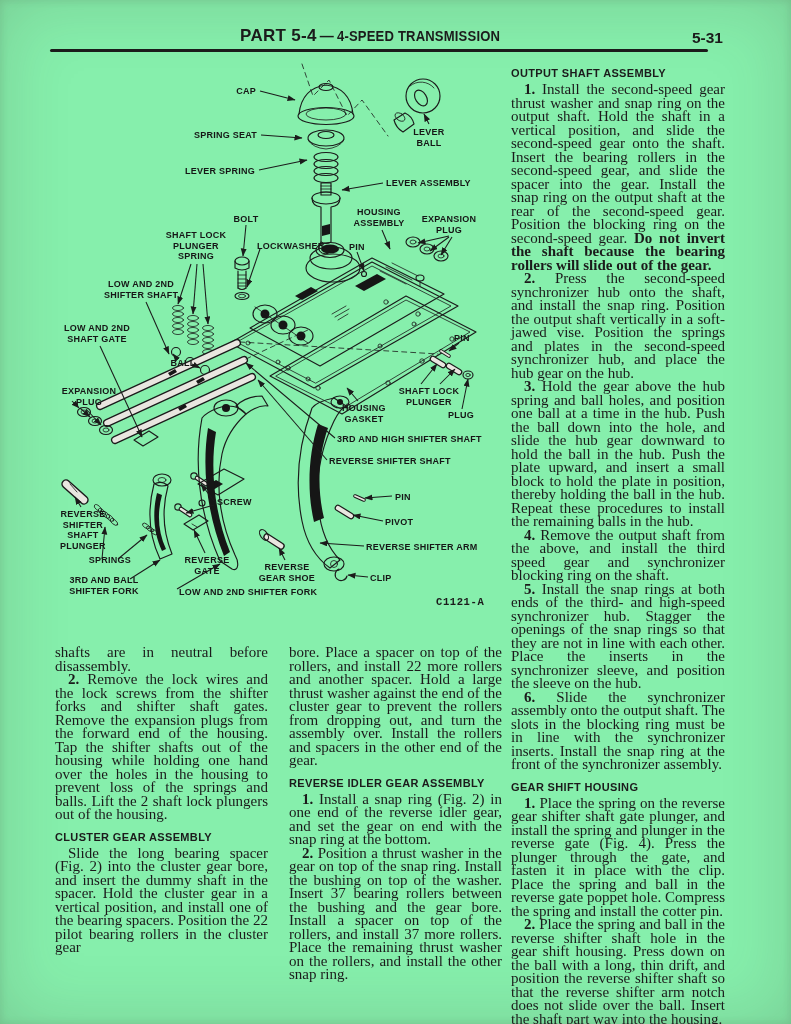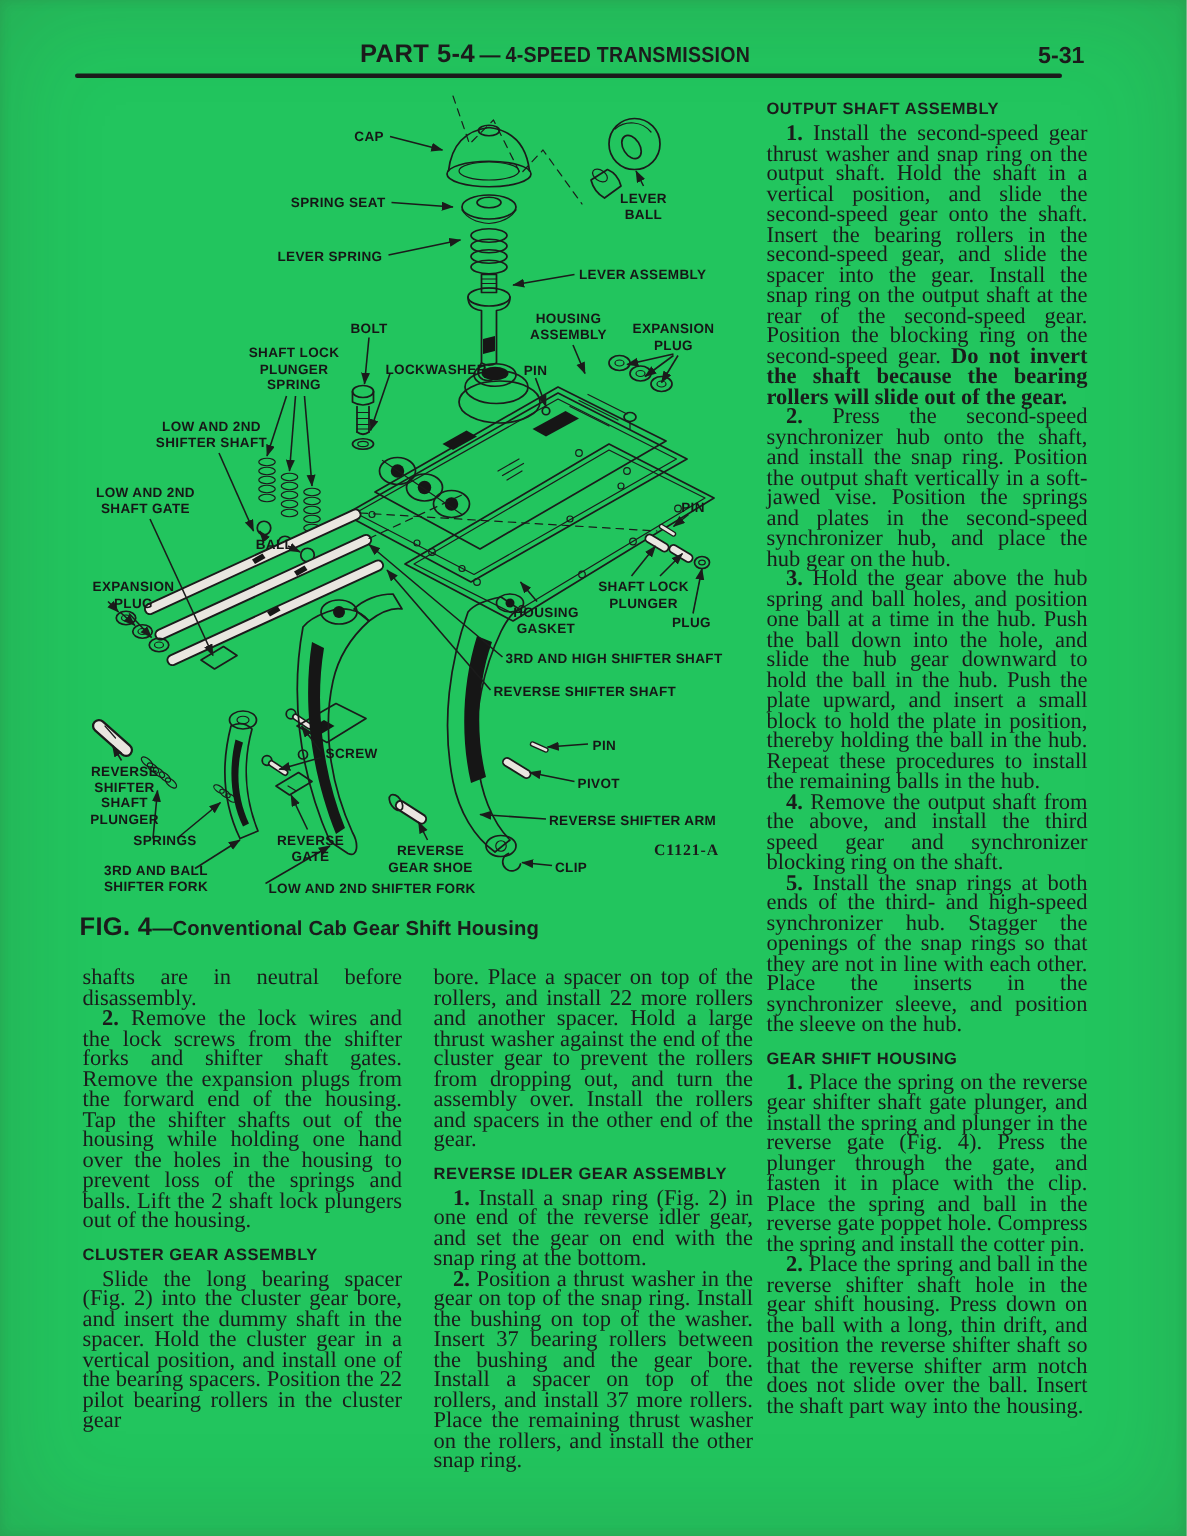--- a/index.html
+++ b/index.html
@@ -1,35 +1,35 @@
 <!DOCTYPE html>
 <html><head>
 <meta charset="utf-8">
 <style>
   html,body{margin:0;padding:0;background:#c9c7c2;}
-  .page{position:relative;width:791px;height:1024px;background:#22c55e;overflow:hidden;
+  .page{position:relative;width:791px;height:1024px;background:#86efac;overflow:hidden;
         box-shadow:inset 0 0 70px rgba(60,55,45,.18), inset 0 0 8px rgba(60,55,45,.15);
         color:#1b1b1b;}
   
   .hdr{position:absolute;left:50px;top:26px;width:658px;text-align:center;
        font-family:"Liberation Sans",sans-serif;font-weight:bold;white-space:nowrap;}
   .hpart{font-size:17px;letter-spacing:.3px;}
   .hsep{font-size:14px;padding:0 3px;}
   .hname{font-size:14.5px;display:inline-block;transform:scaleX(.9);transform-origin:left;letter-spacing:.2px;}
   .pagenum{position:absolute;right:68px;top:29px;font-family:"Liberation Sans",sans-serif;
            font-weight:bold;font-size:15.5px;margin-left:24px;}
   .rule{position:absolute;left:50px;top:49px;width:658px;height:3.4px;background:#1b1b1b;border-radius:2px;}
   
   .fig{position:absolute;left:50px;top:56px;width:460px;height:560px;}
   .fig svg{position:absolute;left:0;top:0;}
   .lbl{position:absolute;font-family:"Liberation Sans",sans-serif;font-weight:bold;
        font-size:9px;line-height:1.18;letter-spacing:.25px;white-space:pre-line;color:#161616;}
   .lbl.c{transform:translateX(-50%);text-align:center;}
   .lbl.r{transform:translateX(-100%);text-align:center;}
-  .figcode{position:absolute;left:386px;top:506px;font-family:Liberation Serif, serif;
+  .figcode{position:absolute;left:386px;top:540px;font-family:Liberation Mono, monospace;
            font-weight:bold;font-size:10.5px;letter-spacing:.6px;text-align:right;}
   .caption{position:absolute;left:53px;top:608px;font-family:"Liberation Sans",sans-serif;font-weight:bold;}
   .figno{font-size:17px;letter-spacing:.2px;}
   .figtext{font-size:13.5px;letter-spacing:.1px;}
   
   .twocols{position:absolute;left:55px;top:646px;width:447px;display:flex;gap:21px;}
   .col{width:213px;}
   .rightcol{position:absolute;left:511px;top:67px;width:214px;}
   .bodytxt p{font-family:Liberation Serif, serif;font-size:15px;line-height:13.5px;
              text-align:justify;margin:0;text-indent:13px;}
@@ -379,23 +379,20 @@
 GATE</div>
     <div class="lbl c" style="left:237px;top:506px">REVERSE
 GEAR SHOE</div>
     <div class="lbl" style="left:320px;top:517px">CLIP</div>
     <div class="lbl c" style="left:54px;top:519px">3RD AND BALL
 SHIFTER FORK</div>
     <div class="lbl" style="left:129px;top:531px">LOW AND 2ND SHIFTER FORK</div>
     <div class="figcode">C1121-A</div>
   </div>
 
-  <div class="caption">
-    <span class="figno">FIG. 4</span><span class="figtext">—Conventional Cab Gear Shift Housing</span>
-  </div>
 
   <div class="twocols bodytxt">
     <div class="col">
       <p class="cont"><span>shafts are in neutral before disassembly.</span></p>
       <p><b>2.</b><span> Remove the lock wires and the lock screws from the shifter forks and shifter shaft gates. Remove the expansion plugs from the forward end of the housing. Tap the shifter shafts out of the housing while holding one hand over the holes in the housing to prevent loss of the springs and balls. Lift the 2 shaft lock plungers out of the housing.</span></p>
       <h3 class="sub">CLUSTER GEAR ASSEMBLY</h3>
       <p><span>Slide the long bearing spacer (Fig. 2) into the cluster gear bore, and insert the dummy shaft in the spacer. Hold the cluster gear in a vertical position, and install one of the bearing spacers. Position the 22 pilot bearing rollers in the cluster gear</span></p>
     </div>
     <div class="col">
       <p class="cont"><span>bore. Place a spacer on top of the rollers, and install 22 more rollers and another spacer. Hold a large thrust washer against the end of the cluster gear to prevent the rollers from dropping out, and turn the assembly over. Install the rollers and spacers in the other end of the gear.</span></p>
@@ -405,18 +402,19 @@
     </div>
   </div>
 
   <div class="rightcol bodytxt">
     <h3 class="sub first">OUTPUT SHAFT ASSEMBLY</h3>
     <p><b>1.</b><span> Install the second-speed gear thrust washer and snap ring on the output shaft. Hold the shaft in a vertical position, and slide the second-speed gear onto the shaft. Insert the bearing rollers in the second-speed gear, and slide the spacer into the gear. Install the snap ring on the output shaft at the rear of the second-speed gear. Position the blocking ring on the second-speed gear. </span><b>Do not invert the shaft because the bearing rollers will slide out of the gear.</b></p>
     <p><b>2.</b><span> Press the second-speed synchronizer hub onto the shaft, and install the snap ring. Position the output shaft vertically in a soft-jawed vise. Position the springs and plates in the second-speed synchronizer hub, and place the hub gear on the hub.</span></p>
     <p><b>3.</b><span> Hold the gear above the hub spring and ball holes, and position one ball at a time in the hub. Push the ball down into the hole, and slide the hub gear downward to hold the ball in the hub. Push the plate upward, and insert a small block to hold the plate in position, thereby holding the ball in the hub. Repeat these procedures to install the remaining balls in the hub.</span></p>
     <p><b>4.</b><span> Remove the output shaft from the above, and install the third speed gear and synchronizer blocking ring on the shaft.</span></p>
     <p><b>5.</b><span> Install the snap rings at both ends of the third- and high-speed synchronizer hub. Stagger the openings of the snap rings so that they are not in line with each other. Place the inserts in the synchronizer sleeve, and position the sleeve on the hub.</span></p>
+    <p><b>6.</b><span> Slide the synchronizer assembly onto the output shaft. The slots in the blocking ring must be in line with the synchronizer inserts. Install the snap ring at the front of the synchronizer assembly.</span></p>
     <h3 class="sub">GEAR SHIFT HOUSING</h3>
     <p><b>1.</b><span> Place the spring on the reverse gear shifter shaft gate plunger, and install the spring and plunger in the reverse gate (Fig. 4). Press the plunger through the gate, and fasten it in place with the clip. Place the spring and ball in the reverse gate poppet hole. Compress the spring and install the cotter pin.</span></p>
     <p><b>2.</b><span> Place the spring and ball in the reverse shifter shaft hole in the gear shift housing. Press down on the ball with a long, thin drift, and position the reverse shifter shaft so that the reverse shifter arm notch does not slide over the ball. Insert the shaft part way into the housing.</span></p>
   </div>
 
 </div>
 
 </body></html>

